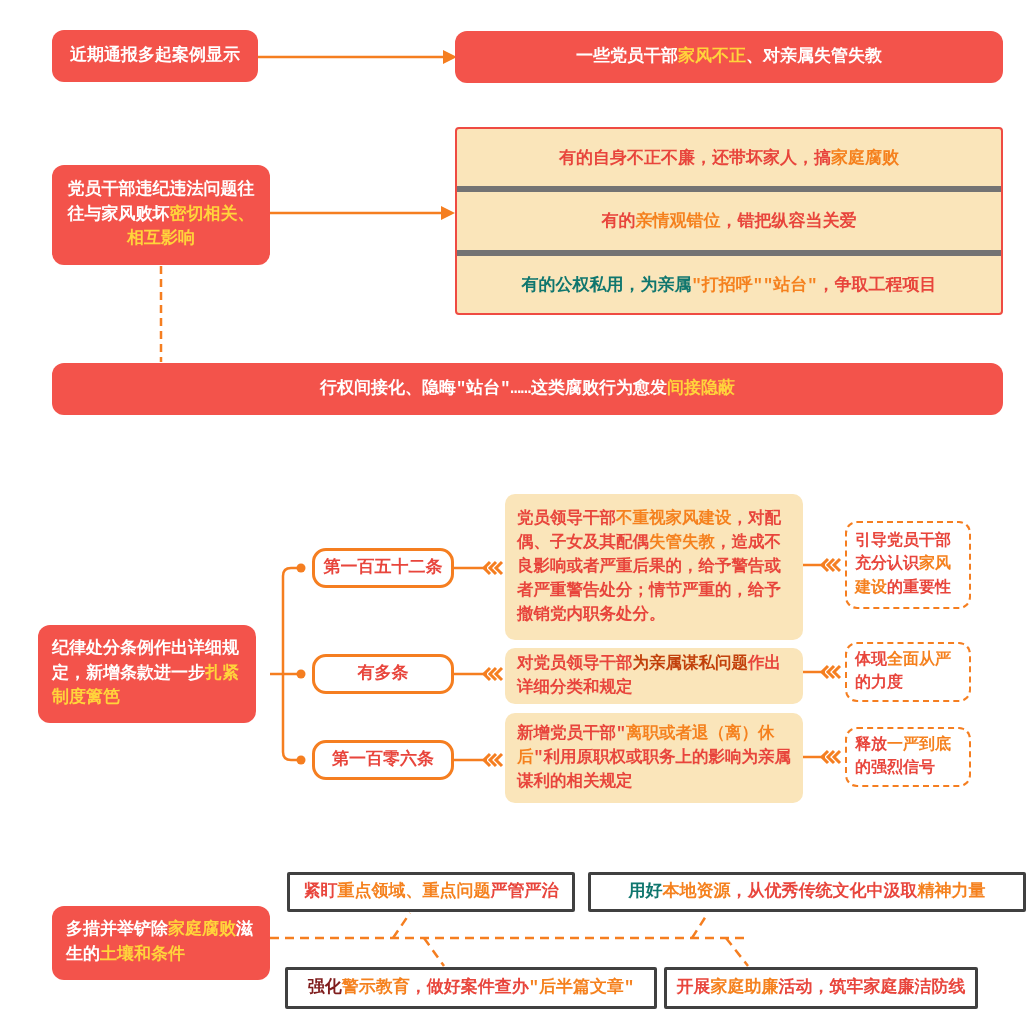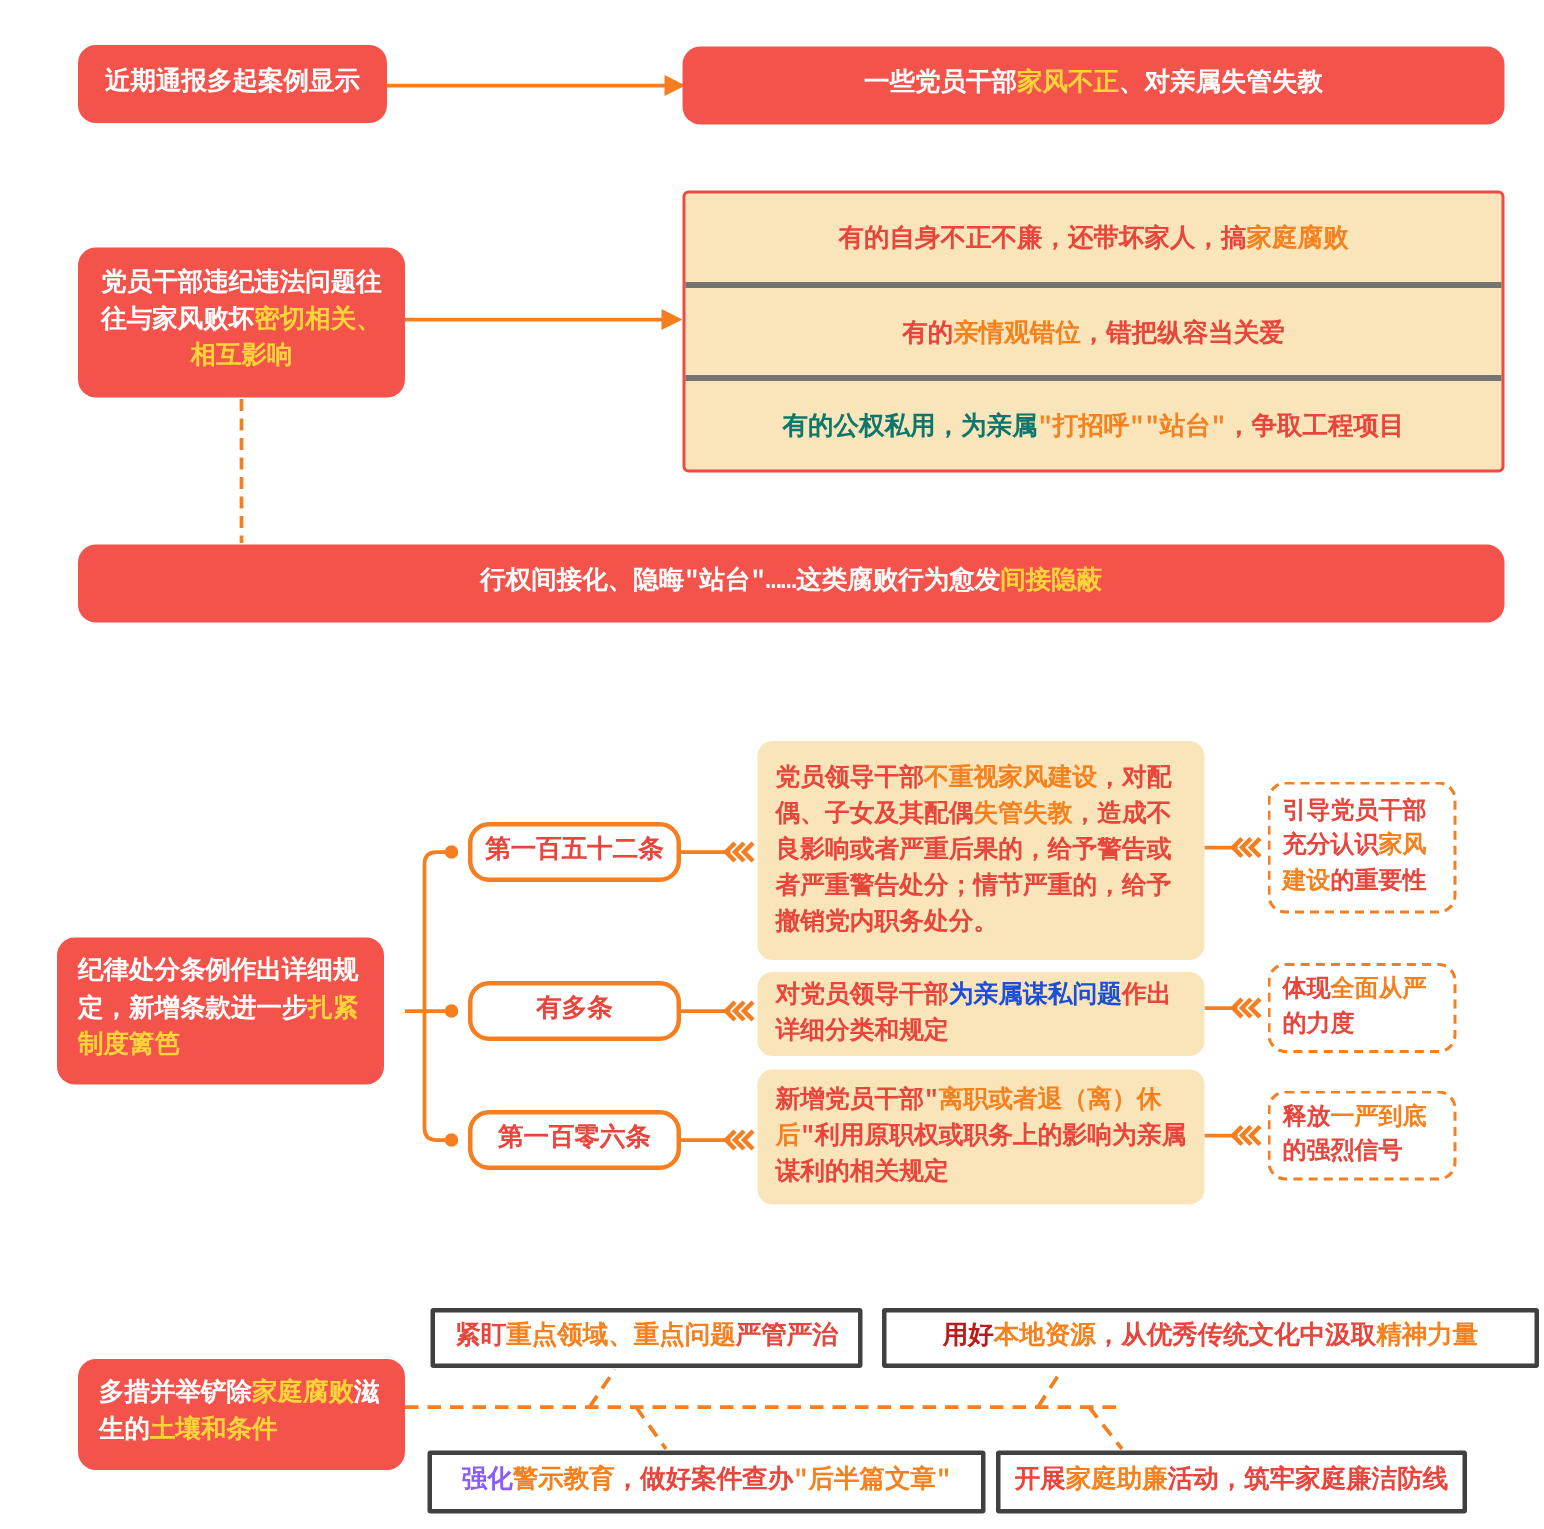--- a/index.html
+++ b/index.html
@@ -16,21 +16,21 @@
   .box{z-index:2;display:flex;align-items:center;border-radius:12px;line-height:1.45;}
   .redbox{background:#F3534B;color:#ffffff;font-size:17px;padding:8px 14px;}
   .center{justify-content:center;text-align:center;}
   .leftal{justify-content:flex-start;text-align:left;}
   .creambox{background:#FAE5BA;color:#E8453C;font-size:16.5px;padding:8px 12px;border-radius:10px;}
   .nodebox{background:#ffffff;border:3px solid #F57E20;color:#E8453C;font-size:17px;border-radius:14px;}
   .dashbox{background:#ffffff;border:2px dashed #F57E20;color:#E8453C;font-size:16px;border-radius:12px;padding:6px 8px;}
   .solidbox{background:#ffffff;border:3px solid #404040;color:#E8453C;font-size:17px;border-radius:2px;}
   .examples{background:#FAE5BA;border:2px solid #EF4B42;border-radius:4px;display:flex;flex-direction:column;}
   .examples .row{flex:1;display:flex;align-items:center;justify-content:center;text-align:center;color:#E8453C;font-size:17px;}
-  .examples .row + .row{border-top:4px solid #737373;}
+  .examples .row + .row{border-top:6px solid #737373;}
 </style>
 </head>
 <body>
 
 <div class="canvas">
 
   <svg class="connectors" width="1029" height="1019" viewBox="0 0 1029 1019" fill="none" stroke="#F57E20" stroke-width="2.5">
 
     <g>
       <line x1="258" y1="57" x2="445" y2="57"></line>
@@ -112,21 +112,21 @@
     </div>
 
   <div class="abs box nodebox center" style="left:312px;top:548px;width:142px;height:40px;">第一百五十二条</div>
   <div class="abs box nodebox center" style="left:312px;top:654px;width:142px;height:40px;">有多条</div>
   <div class="abs box nodebox center" style="left:312px;top:740px;width:142px;height:40px;">第一百零六条</div>
 
   <div class="abs box creambox leftal" style="left:505px;top:494px;width:298px;height:146px;">
       <span><span style="color: rgb(232, 69, 60);">党员领导干部</span><span style="color: rgb(245, 129, 30);">不重视家风建设</span><span style="color: rgb(232, 69, 60);">，对配偶、子女及其配偶</span><span style="color: rgb(245, 129, 30);">失管失教</span><span style="color: rgb(232, 69, 60);">，造成不良影响或者严重后果的，给予警告或者严重警告处分；情节严重的，给予撤销党内职务处分。</span></span>
     </div>
   <div class="abs box creambox leftal" style="left:505px;top:648px;width:298px;height:56px;">
-      <span><span style="color: rgb(232, 69, 60);">对党员领导干部</span><span style="color: #1d4ed8;">为亲属谋私问题</span><span style="color: rgb(232, 69, 60);">作出详细分类和规定</span></span>
+      <span><span style="color: rgb(232, 69, 60);">对党员领导干部</span><span style="color: #c2410c;">为亲属谋私问题</span><span style="color: rgb(232, 69, 60);">作出详细分类和规定</span></span>
     </div>
   <div class="abs box creambox leftal" style="left:505px;top:713px;width:298px;height:90px;">
       <span><span style="color: rgb(232, 69, 60);">新增党员干部"</span><span style="color: rgb(245, 129, 30);">离职或者退（离）休后</span><span style="color: rgb(232, 69, 60);">"利用原职权或职务上的影响为亲属谋利的相关规定</span></span>
     </div>
 
   <div class="abs box dashbox leftal" style="left:845px;top:642px;width:126px;height:60px;">
       <span><span style="color: rgb(232, 69, 60);">体现</span><span style="color: rgb(245, 129, 30);">全面从严</span><span style="color: rgb(232, 69, 60);">的力度</span></span>
     </div>
   <div class="abs box dashbox leftal" style="left:845px;top:521px;width:126px;height:88px;">
       <span><span style="color: rgb(232, 69, 60);">引导党员干部充分认识</span><span style="color: rgb(245, 129, 30);">家风建设</span><span style="color: rgb(232, 69, 60);">的重要性</span></span>
@@ -136,22 +136,22 @@
     </div>
 
   <div class="abs box redbox leftal" style="left:52px;top:906px;width:218px;height:74px;">
       <span><span style="color: rgb(255, 255, 255);">多措并举铲除</span><span style="color: rgb(255, 212, 59);">家庭腐败</span><span style="color: rgb(255, 255, 255);">滋生的</span><span style="color: rgb(255, 212, 59);">土壤和条件</span></span>
     </div>
 
   <div class="abs box solidbox center" style="left:287px;top:872px;width:288px;height:40px;">
       <span><span style="color: rgb(232, 69, 60);">紧盯</span><span style="color: rgb(245, 129, 30);">重点领域、重点问题</span><span style="color: rgb(232, 69, 60);">严管严治</span></span>
     </div>
   <div class="abs box solidbox center" style="left:588px;top:872px;width:438px;height:40px;">
-      <span><span style="color: #b91c1c;">用好</span><span style="color: rgb(245, 129, 30);">本地资源</span><span style="color: rgb(232, 69, 60);">，从优秀传统文化中汲取</span><span style="color: rgb(245, 129, 30);">精神力量</span></span>
+      <span><span style="color: #0f766e;">用好</span><span style="color: rgb(245, 129, 30);">本地资源</span><span style="color: rgb(232, 69, 60);">，从优秀传统文化中汲取</span><span style="color: rgb(245, 129, 30);">精神力量</span></span>
     </div>
   <div class="abs box solidbox center" style="left:285px;top:967px;width:372px;height:42px;">
-      <span><span style="color: #8b5cf6;">强化</span><span style="color: rgb(245, 129, 30);">警示教育</span><span style="color: rgb(232, 69, 60);">，做好案件查办</span><span style="color: rgb(245, 129, 30);">"后半篇文章"</span></span>
+      <span><span style="color: #7f1d1d;">强化</span><span style="color: rgb(245, 129, 30);">警示教育</span><span style="color: rgb(232, 69, 60);">，做好案件查办</span><span style="color: rgb(245, 129, 30);">"后半篇文章"</span></span>
     </div>
   <div class="abs box solidbox center" style="left:664px;top:967px;width:314px;height:42px;">
       <span><span style="color: rgb(232, 69, 60);">开展</span><span style="color: rgb(245, 129, 30);">家庭助廉</span><span style="color: rgb(232, 69, 60);">活动，筑牢家庭廉洁防线</span></span>
     </div>
 
 </div>
 
 </body></html>

